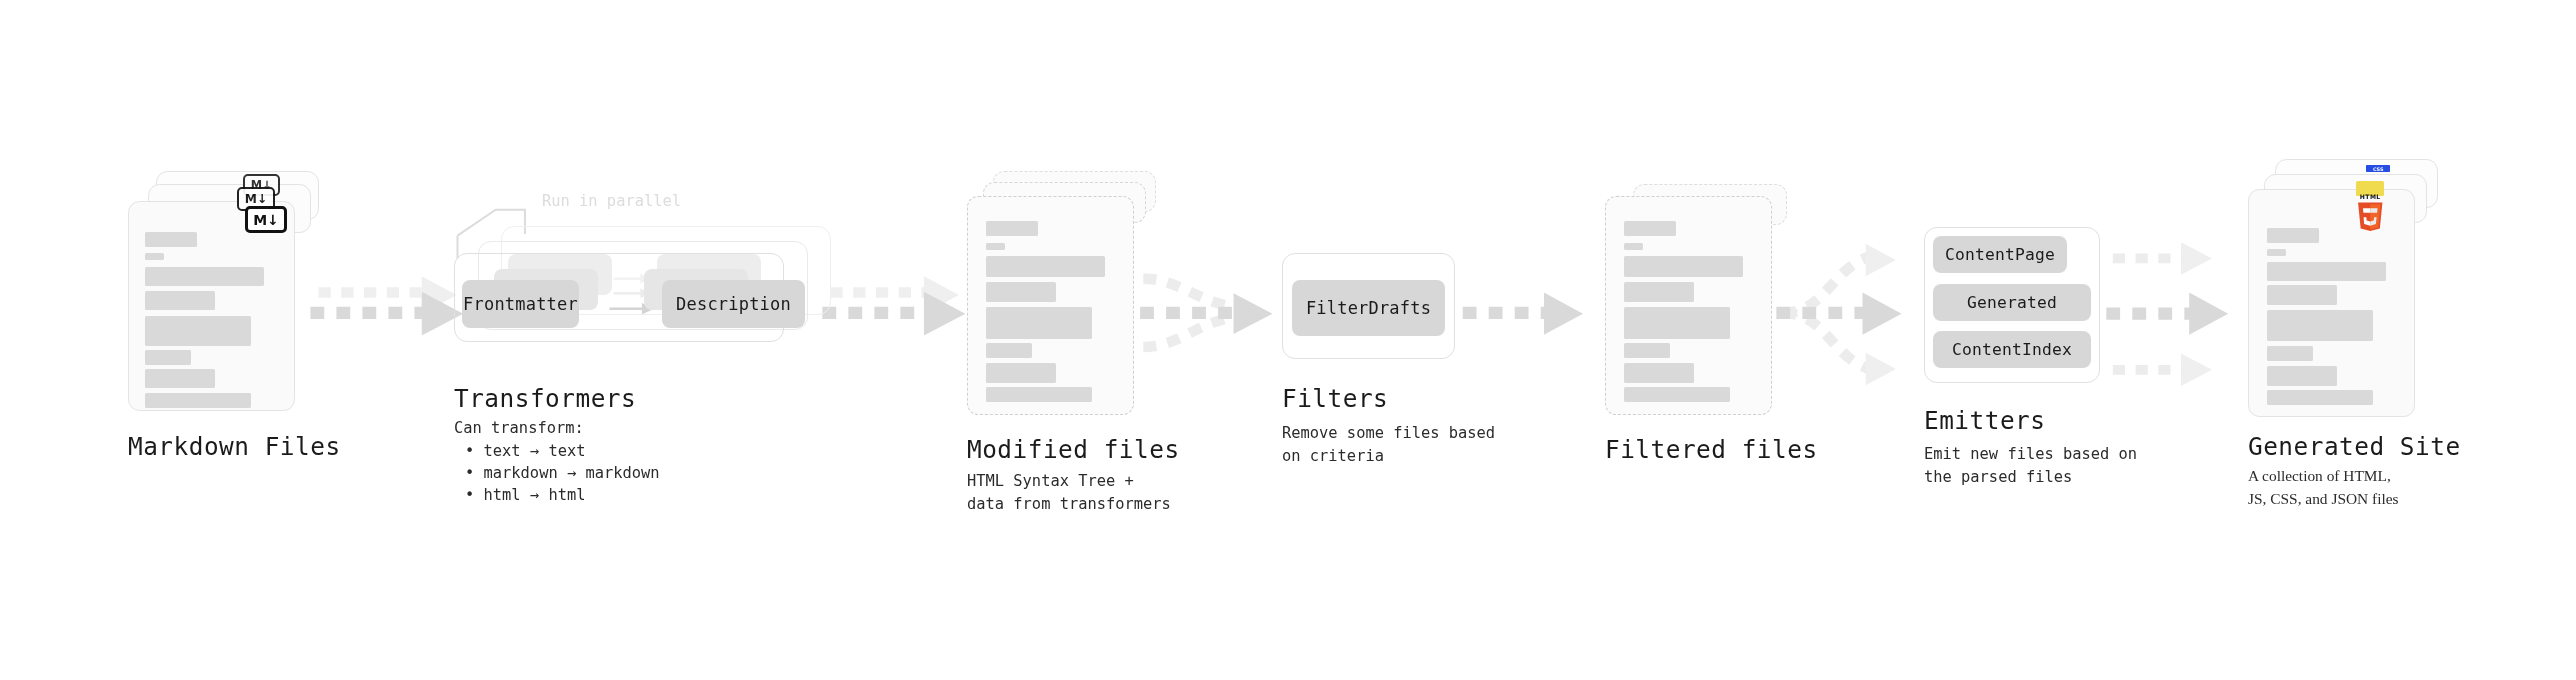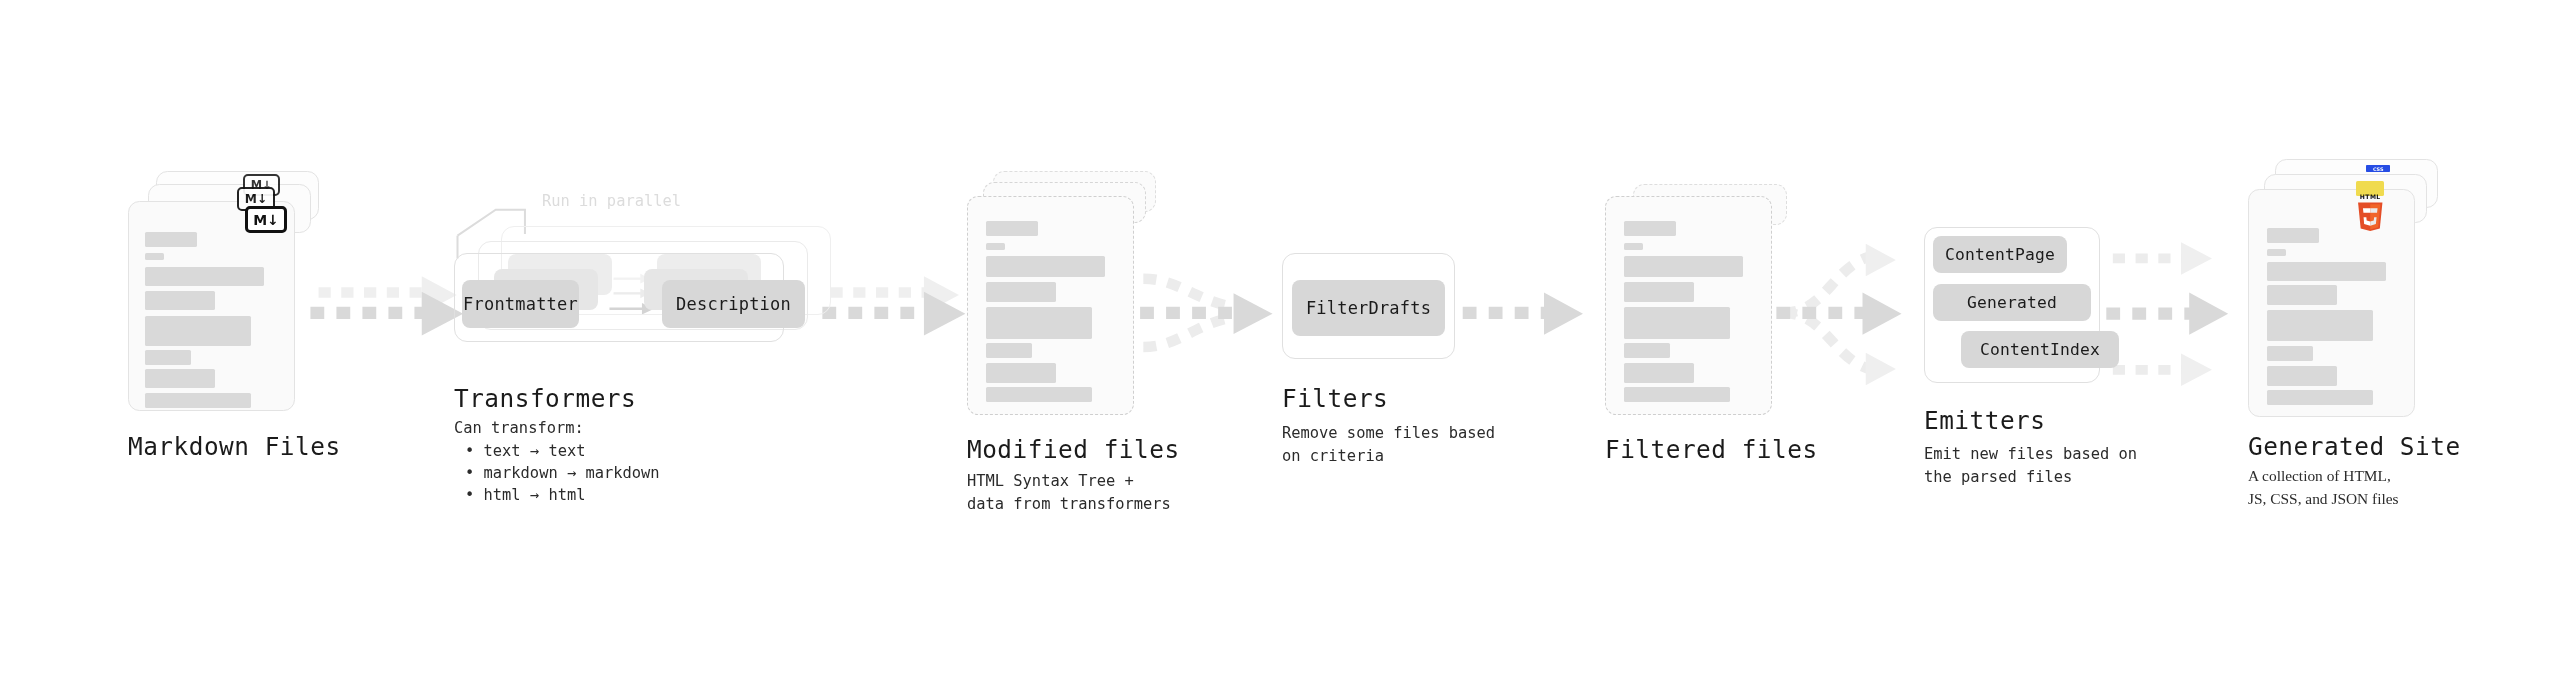--- a/index.html
+++ b/index.html
@@ -222,21 +222,21 @@
       <div class="skel" style="left:18px;top:190px;width:106px;height:14.6px;"></div>
     </div>
 
     <div class="title" style="left:1605px;top:435px;">Filtered files</div>
   </div>
 
   <div>
     <div class="groupbox" style="left:1924px;top:227px;width:176px;height:156px;"></div>
     <div class="chip" style="left:1933px;top:236px;width:134px;height:37px;font-size:16.3px;">ContentPage</div>
     <div class="chip" style="left:1933px;top:284px;width:158px;height:37px;font-size:16.3px;">Generated</div>
-    <div class="chip" style="left:1933px;top:331px;width:158px;height:37px;font-size:16.3px;margin-left:28px;">ContentIndex</div>
+    <div class="chip" style="left:1933px;top:331px;width:158px;height:37px;font-size:16.3px;">ContentIndex</div>
 
     <div class="title" style="left:1924px;top:406px;">Emitters</div>
     <div class="subtitle" style="left:1924px;top:443px;">Emit new files based on
 the parsed files</div>
   </div>
 
   <div>
     <div class="doccard ghost2" style="left:2275px;top:159px;width:163px;height:49px;"></div>
     <div class="doccard ghost1" style="left:2264px;top:174px;width:163px;height:49px;"></div>
     <div class="doccard" style="left:2248px;top:189px;width:167px;height:228px;">

